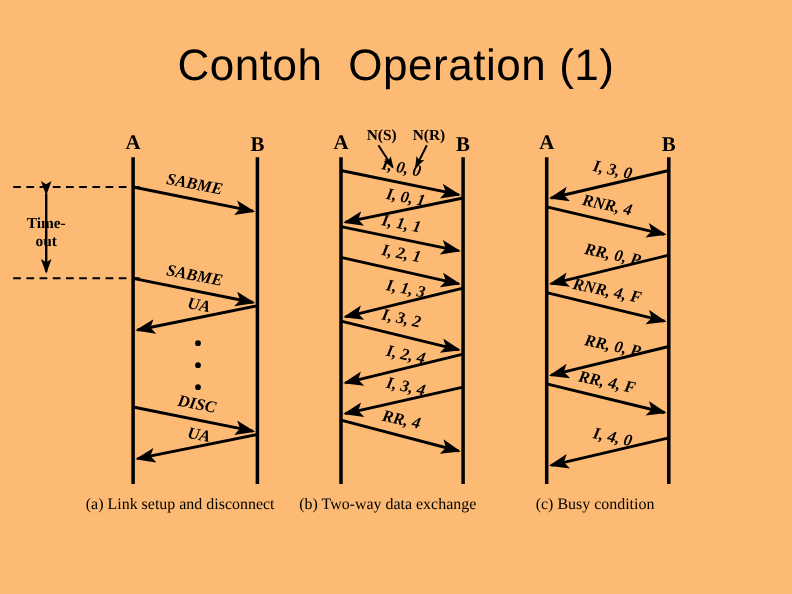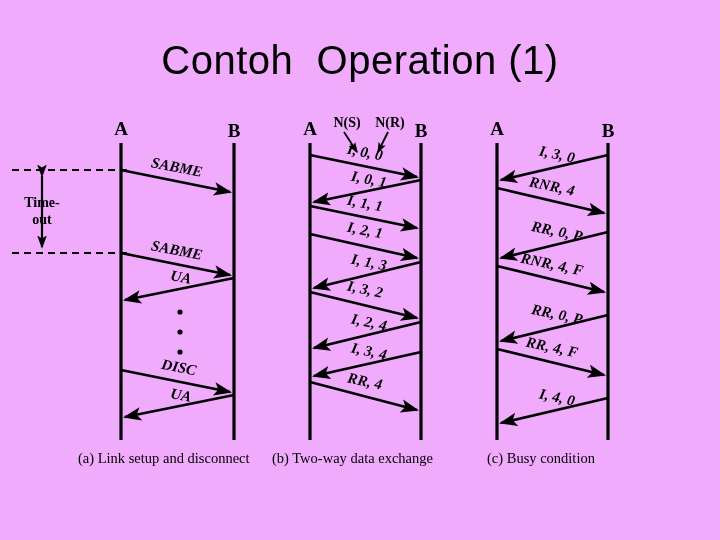--- a/index.html
+++ b/index.html
@@ -4,21 +4,21 @@
 <style>
   html, body {
     margin: 0;
     padding: 0;
     background: #ffffff;
   }
   #page {
     position: relative;
     width: 720px;
     height: 540px;
-    background: #f0abfc;
+    background: #fdba74;
     overflow: hidden;
     font-family: "Liberation Sans", sans-serif;
   }
   #slide-title {
     position: absolute;
     left: 0;
     top: 38px;
     width: 720px;
     text-align: center;
     font-family: "Liberation Sans", sans-serif;

